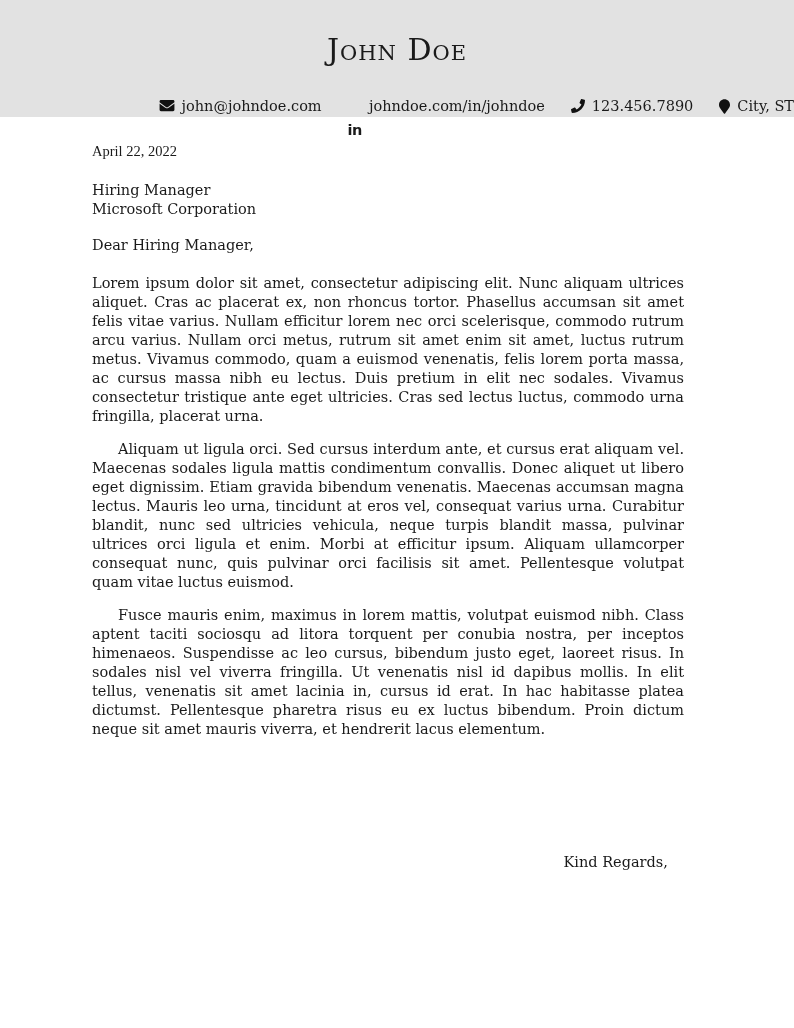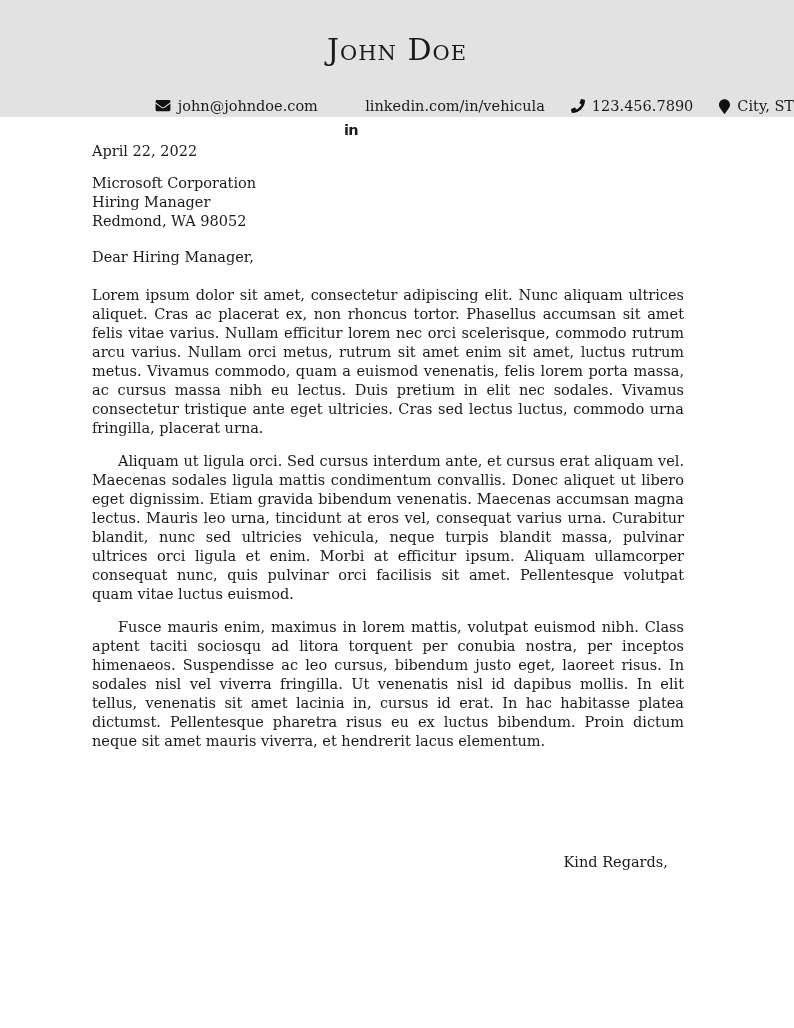--- a/index.html
+++ b/index.html
@@ -55,21 +55,21 @@
     margin-top: 48px;
   }
 
   
   .letter {
     box-sizing: border-box;
     padding: 25px 92px 0 92px;
     font-size: 14.5px;
     line-height: 19px;
   }
-  .date { margin: 0 0 13px 0; }
+  .date { margin: 0 0 20px 0; font-family: Liberation Serif, serif; }
   .recipient { margin: 0 0 17px 0; }
   .salutation { margin: 0 0 19px 0; }
   .para {
     margin: 0 18px 14px 0;
     text-align: justify;
     hyphens: auto;
     -webkit-hyphens: auto;
   }
   .para.indent { text-indent: 26px; }
 
@@ -110,21 +110,21 @@
         <span>
           <svg width="16" height="13" viewBox="0 0 512 448">
             <path d="M502.3 126.8c3.9-3.1 9.7-.2 9.7 4.7V336c0 26.5-21.5 48-48 48H48c-26.5 0-48-21.5-48-48V131.6c0-5 5.7-7.8 9.7-4.7 22.4 17.4 52.1 39.5 154.1 113.6 21.1 15.4 56.7 47.8 92.2 47.6 35.7.3 72-32.8 92.3-47.6 102-74.1 131.6-96.3 154-113.7zM256 256c23.2.4 56.6-29.2 73.4-41.4 132.7-96.3 142.8-104.7 173.4-128.7 5.8-4.5 9.2-11.5 9.2-18.9V48c0-26.5-21.5-48-48-48H48C21.5 0 0 21.5 0 48v19c0 7.4 3.4 14.3 9.2 18.9 30.6 23.9 40.7 32.4 173.4 128.7 16.8 12.2 50.2 41.8 73.4 41.4z"></path>
           </svg>
         </span>
         <span>john@johndoe.com</span>
       </span>
 
       <span class="contact">
         <span class="in-glyph">in</span>
-        <span>linkedin.com/in/vehicula</span>
+        <span>johndoe.com/in/johndoe</span>
       </span>
 
       <span class="contact">
         <span>
           <svg width="14" height="14" viewBox="0 0 512 512">
             <path d="M493.4 24.6l-104-24c-11.3-2.6-22.9 3.3-27.5 13.9l-48 112c-4.2 9.8-1.4 21.3 6.9 28l60.6 49.6c-36 76.7-98.9 140.5-177.2 177.2l-49.6-60.6c-6.8-8.3-18.2-11.1-28-6.9l-112 48C3.9 366.5-2 378.1.6 389.4l24 104C27.1 504.2 36.7 512 48 512c256.1 0 464-207.5 464-464 0-11.2-7.7-20.9-18.6-23.4z"></path>
           </svg>
         </span>
         <span>123.456.7890</span>
       </span>
@@ -138,23 +138,22 @@
         <span>City, ST</span>
       </span>
 
     </div>
   </header>
 
   <main class="letter">
     <p class="date">April 22, 2022</p>
 
     <div class="recipient">
+      <div>Hiring Manager</div>
       <div>Microsoft Corporation</div>
-      <div>Hiring Manager</div>
-      <div>Redmond, WA 98052</div>
     </div>
 
     <p class="salutation">Dear Hiring Manager,</p>
 
     <p class="para">Lorem ipsum dolor sit amet, consectetur adipiscing elit. Nunc aliquam ultrices aliquet. Cras ac placerat ex, non rhoncus tortor. Phasellus accumsan sit amet felis vitae varius. Nullam efficitur lorem nec orci scelerisque, commodo rutrum arcu varius. Nullam orci metus, rutrum sit amet enim sit amet, luctus rutrum metus. Vivamus commodo, quam a euismod venenatis, felis lorem porta massa, ac cursus massa nibh eu lectus. Duis pretium in elit nec sodales. Vivamus consectetur tristique ante eget ultricies. Cras sed lectus luctus, commodo urna fringilla, placerat urna.</p>
     <p class="para indent">Aliquam ut ligula orci. Sed cursus interdum ante, et cursus erat aliquam vel. Maecenas sodales ligula mattis condimentum convallis. Donec aliquet ut libero eget dignissim. Etiam gravida bibendum venenatis. Maecenas accumsan magna lectus. Mauris leo urna, tincidunt at eros vel, consequat varius urna. Curabitur blandit, nunc sed ultricies vehicula, neque turpis blandit massa, pulvinar ultrices orci ligula et enim. Morbi at efficitur ipsum. Aliquam ullamcorper consequat nunc, quis pulvinar orci facilisis sit amet. Pellentesque volutpat quam vitae luctus euismod.</p>
     <p class="para indent">Fusce mauris enim, maximus in lorem mattis, volutpat euismod nibh. Class aptent taciti sociosqu ad litora torquent per conubia nostra, per inceptos himenaeos. Suspendisse ac leo cursus, bibendum justo eget, laoreet risus. In sodales nisl vel viverra fringilla. Ut venenatis nisl id dapibus mollis. In elit tellus, venenatis sit amet lacinia in, cursus id erat. In hac habitasse platea dictumst. Pellentesque pharetra risus eu ex luctus bibendum. Proin dictum neque sit amet mauris viverra, et hendrerit lacus elementum.</p>
   </main>
 
   <div class="closing">

